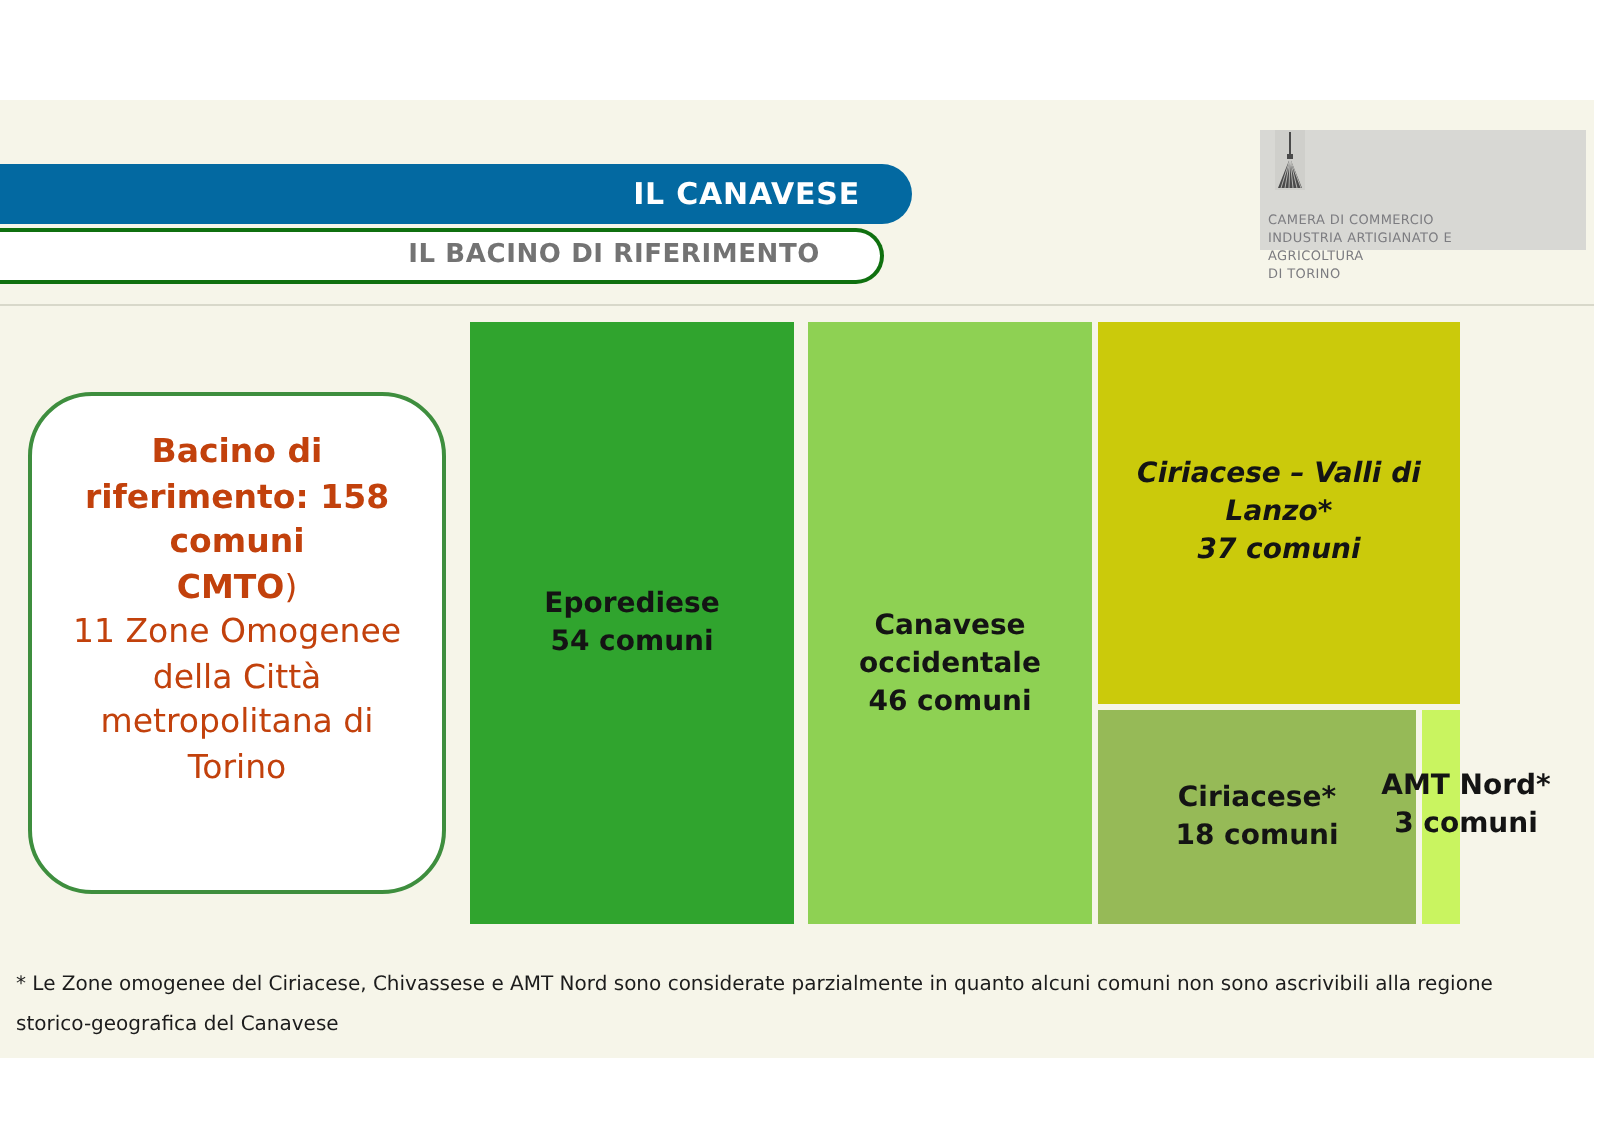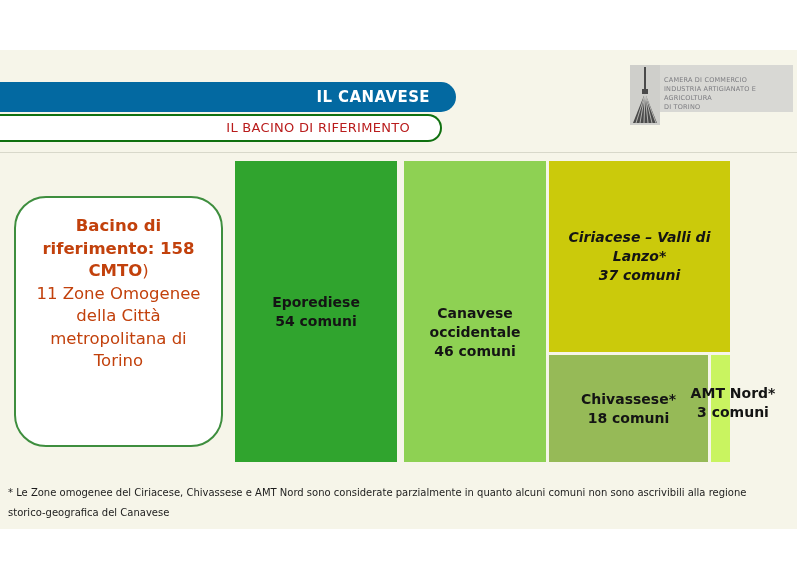--- a/index.html
+++ b/index.html
@@ -17,31 +17,31 @@
     position:absolute;left:0;top:82px;width:456px;height:30px;
     background:#0369a1;border-radius:0 16px 16px 0;
     color:#ffffff;font-weight:bold;font-size:15px;line-height:30px;
     text-align:right;padding-right:26px;box-sizing:border-box;
     letter-spacing:0.4px;
   }
   .pill{
     position:absolute;left:0;top:114px;width:442px;height:28px;
     background:#ffffff;border:2px solid #0f700f;border-left:none;
     border-radius:0 15px 15px 0;box-sizing:border-box;
-    color:#b91c1c;font-weight:normal;font-size:13px;line-height:24px;
+    color:#737373;font-weight:bold;font-size:13px;line-height:24px;
     text-align:right;padding-right:30px;letter-spacing:0.3px;
   }
   .rule{
     position:absolute;left:0;top:152px;width:797px;height:1px;
     background:#d8d8ca;
   }
   
   .logo{
-    position:absolute;left:630px;top:65px;width:163px;height:47px;
-    background:#d8d8d4;display:flex;align-items:stretch;
+    position:absolute;left:630px;top:65px;width:163px;height:60px;
+    background:#d8d8d4;display:flex;align-items:stretch;flex-direction:column;
   }
   .logo-icon{width:30px;height:60px;flex:0 0 30px;}
   .logo-text{
     padding:11px 2px 0 4px;width:126px;
     font-size:6.5px;line-height:9px;color:#7c7c80;letter-spacing:0.2px;
   }
   
   .infobox{
     position:absolute;left:14px;top:196px;width:209px;height:251px;
     background:#ffffff;border:2px solid #3e8e3e;border-radius:32px;
@@ -105,20 +105,21 @@
   <div class="logo-text">
     <div>CAMERA DI COMMERCIO</div>
     <div>INDUSTRIA ARTIGIANATO E AGRICOLTURA</div>
     <div>DI TORINO</div>
   </div>
 </div>
 
 <div class="infobox">
   <div class="ib-line"><span></span><span class="b">Bacino di</span><span></span></div>
   <div class="ib-line"><span></span><span class="b">riferimento: 158</span><span></span></div>
+  <div class="ib-line"><span></span><span class="b">comuni</span><span></span></div>
   <div class="ib-line"><span></span><span class="b">CMTO</span><span>)</span></div>
   <div class="ib-line"><span></span><span class="b"></span><span>11 Zone Omogenee</span></div>
   <div class="ib-line"><span></span><span class="b"></span><span>della Città</span></div>
   <div class="ib-line"><span></span><span class="b"></span><span>metropolitana di</span></div>
   <div class="ib-line"><span></span><span class="b"></span><span>Torino</span></div>
 </div>
 
 <div class="zone" id="zone-eporediese" style="background: rgb(48, 164, 46);">
   <div class="zone-inner">
     <div>Eporediese</div>
@@ -135,21 +136,21 @@
 
 <div class="zone" id="zone-ciriacese" style="background: rgb(203, 202, 11); font-style: italic;">
   <div class="zone-inner">
     <div>Ciriacese – Valli di Lanzo*</div>
     <div>37 comuni</div>
   </div>
 </div>
 
 <div class="zone" id="zone-chivassese" style="background: rgb(150, 186, 87);">
   <div class="zone-inner">
-    <div>Chivassese*</div>
+    <div>Ciriacese*</div>
     <div>18 comuni</div>
   </div>
 </div>
 
 <div class="zone" id="zone-amt-strip" style="background: rgb(201, 244, 96);"></div>
 
 <div class="amt-label">
   <div>AMT Nord*</div>
   <div>3 comuni</div>
 </div>

